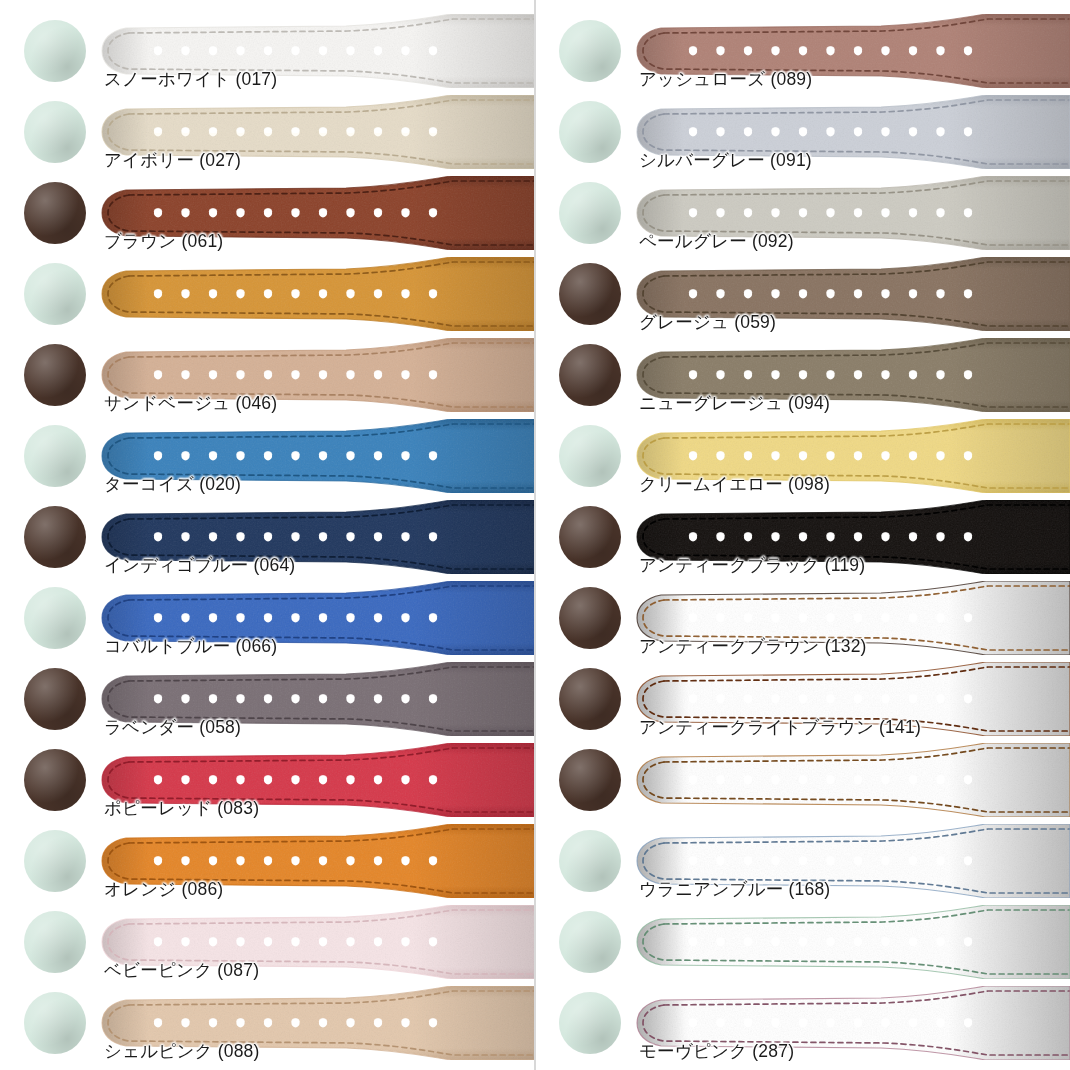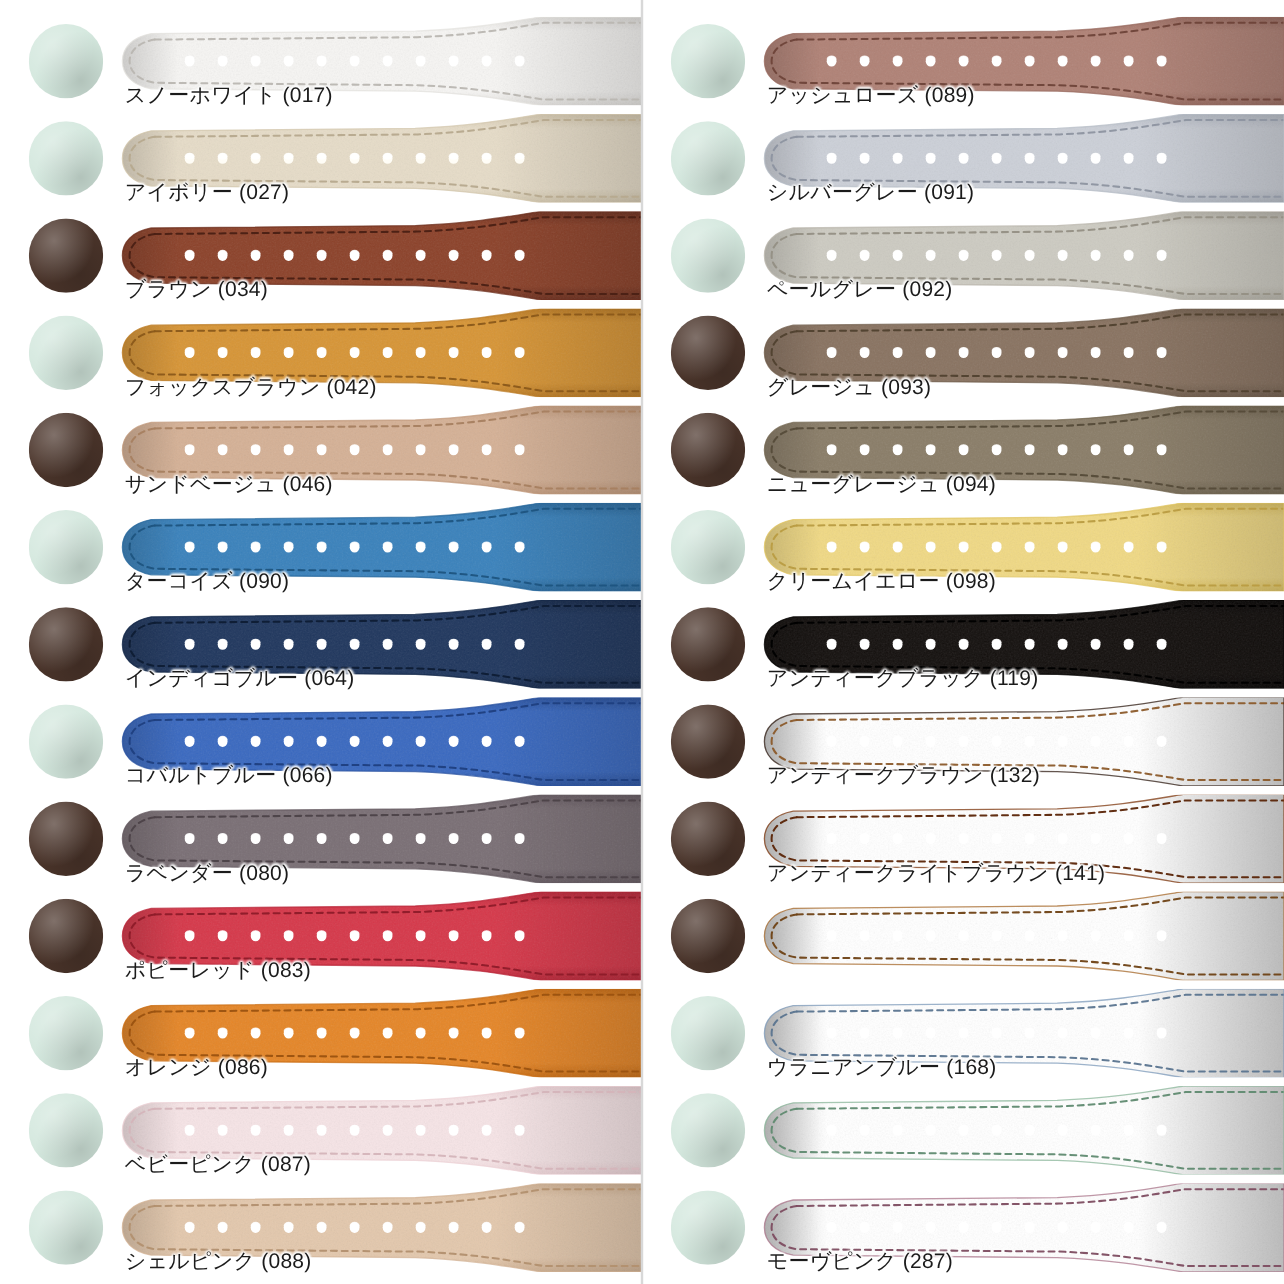--- a/index.html
+++ b/index.html
@@ -254,21 +254,21 @@
                 <ellipse cx="282.0" cy="37" rx="4.1" ry="4.4" fill="#ffffff"></ellipse>
                 <ellipse cx="282.0" cy="35.2" rx="4.1" ry="3.0" fill="rgba(255,255,255,0.85)"></ellipse>
                 <ellipse cx="309.5" cy="37" rx="4.1" ry="4.4" fill="#ffffff"></ellipse>
                 <ellipse cx="309.5" cy="35.2" rx="4.1" ry="3.0" fill="rgba(255,255,255,0.85)"></ellipse>
                 <ellipse cx="337.0" cy="37" rx="4.1" ry="4.4" fill="#ffffff"></ellipse>
                 <ellipse cx="337.0" cy="35.2" rx="4.1" ry="3.0" fill="rgba(255,255,255,0.85)"></ellipse>
               </g>
               <path d="M 30 14 C 14 17, 6 26, 6 37 C 6 48, 14 57, 30 60 L 250 62 C 300 64, 330 70, 355 74 L 439 74 L 439 0 L 355 0 C 330 4, 300 10, 250 12 Z" fill="none" stroke="#6f3120" stroke-width="1.1" opacity="0.75"></path>
             </svg>
           </div>
-          <div class="label">ブラウン (034)</div>
+          <div class="label">ブラウン (061)</div>
         </div>
         <div class="row">
           <div class="swatch" style="background: radial-gradient(at 34% 30%, rgba(255, 255, 255, 0.3), rgba(255, 255, 255, 0) 58%), radial-gradient(at 70% 76%, rgba(0, 0, 0, 0.16), rgba(0, 0, 0, 0) 62%) rgb(212, 232, 222);"></div>
           <div class="strap-wrap">
             <svg class="strap" viewBox="0 0 439 74" width="439" height="74" preserveAspectRatio="none">
               <defs>
                 <linearGradient id="g4" x1="0" y1="0" x2="0" y2="1">
                   <stop offset="0%" stop-color="#bc7c25"></stop>
                   <stop offset="16%" stop-color="#d79536"></stop>
                   <stop offset="50%" stop-color="#d79536"></stop>
@@ -317,21 +317,20 @@
                 <ellipse cx="282.0" cy="37" rx="4.1" ry="4.4" fill="#ffffff"></ellipse>
                 <ellipse cx="282.0" cy="35.2" rx="4.1" ry="3.0" fill="rgba(255,255,255,0.85)"></ellipse>
                 <ellipse cx="309.5" cy="37" rx="4.1" ry="4.4" fill="#ffffff"></ellipse>
                 <ellipse cx="309.5" cy="35.2" rx="4.1" ry="3.0" fill="rgba(255,255,255,0.85)"></ellipse>
                 <ellipse cx="337.0" cy="37" rx="4.1" ry="4.4" fill="#ffffff"></ellipse>
                 <ellipse cx="337.0" cy="35.2" rx="4.1" ry="3.0" fill="rgba(255,255,255,0.85)"></ellipse>
               </g>
               <path d="M 30 14 C 14 17, 6 26, 6 37 C 6 48, 14 57, 30 60 L 250 62 C 300 64, 330 70, 355 74 L 439 74 L 439 0 L 355 0 C 330 4, 300 10, 250 12 Z" fill="none" stroke="#bc7c25" stroke-width="1.1" opacity="0.75"></path>
             </svg>
           </div>
-          <div class="label">フォックスブラウン (042)</div>
         </div>
         <div class="row">
           <div class="swatch" style="background: radial-gradient(at 34% 30%, rgba(255, 255, 255, 0.3), rgba(255, 255, 255, 0) 58%), radial-gradient(at 70% 76%, rgba(0, 0, 0, 0.16), rgba(0, 0, 0, 0) 62%) rgb(74, 52, 42);"></div>
           <div class="strap-wrap">
             <svg class="strap" viewBox="0 0 439 74" width="439" height="74" preserveAspectRatio="none">
               <defs>
                 <linearGradient id="g5" x1="0" y1="0" x2="0" y2="1">
                   <stop offset="0%" stop-color="#c29a7c"></stop>
                   <stop offset="16%" stop-color="#d5b196"></stop>
                   <stop offset="50%" stop-color="#d5b196"></stop>
@@ -443,21 +442,21 @@
                 <ellipse cx="282.0" cy="37" rx="4.1" ry="4.4" fill="#ffffff"></ellipse>
                 <ellipse cx="282.0" cy="35.2" rx="4.1" ry="3.0" fill="rgba(255,255,255,0.85)"></ellipse>
                 <ellipse cx="309.5" cy="37" rx="4.1" ry="4.4" fill="#ffffff"></ellipse>
                 <ellipse cx="309.5" cy="35.2" rx="4.1" ry="3.0" fill="rgba(255,255,255,0.85)"></ellipse>
                 <ellipse cx="337.0" cy="37" rx="4.1" ry="4.4" fill="#ffffff"></ellipse>
                 <ellipse cx="337.0" cy="35.2" rx="4.1" ry="3.0" fill="rgba(255,255,255,0.85)"></ellipse>
               </g>
               <path d="M 30 14 C 14 17, 6 26, 6 37 C 6 48, 14 57, 30 60 L 250 62 C 300 64, 330 70, 355 74 L 439 74 L 439 0 L 355 0 C 330 4, 300 10, 250 12 Z" fill="none" stroke="#2a6a9e" stroke-width="1.1" opacity="0.75"></path>
             </svg>
           </div>
-          <div class="label">ターコイズ (090)</div>
+          <div class="label">ターコイズ (020)</div>
         </div>
         <div class="row">
           <div class="swatch" style="background: radial-gradient(at 34% 30%, rgba(255, 255, 255, 0.3), rgba(255, 255, 255, 0) 58%), radial-gradient(at 70% 76%, rgba(0, 0, 0, 0.16), rgba(0, 0, 0, 0) 62%) rgb(74, 52, 42);"></div>
           <div class="strap-wrap">
             <svg class="strap" viewBox="0 0 439 74" width="439" height="74" preserveAspectRatio="none">
               <defs>
                 <linearGradient id="g7" x1="0" y1="0" x2="0" y2="1">
                   <stop offset="0%" stop-color="#16294a"></stop>
                   <stop offset="16%" stop-color="#20375e"></stop>
                   <stop offset="50%" stop-color="#20375e"></stop>
@@ -632,21 +631,21 @@
                 <ellipse cx="282.0" cy="37" rx="4.1" ry="4.4" fill="#ffffff"></ellipse>
                 <ellipse cx="282.0" cy="35.2" rx="4.1" ry="3.0" fill="rgba(255,255,255,0.85)"></ellipse>
                 <ellipse cx="309.5" cy="37" rx="4.1" ry="4.4" fill="#ffffff"></ellipse>
                 <ellipse cx="309.5" cy="35.2" rx="4.1" ry="3.0" fill="rgba(255,255,255,0.85)"></ellipse>
                 <ellipse cx="337.0" cy="37" rx="4.1" ry="4.4" fill="#ffffff"></ellipse>
                 <ellipse cx="337.0" cy="35.2" rx="4.1" ry="3.0" fill="rgba(255,255,255,0.85)"></ellipse>
               </g>
               <path d="M 30 14 C 14 17, 6 26, 6 37 C 6 48, 14 57, 30 60 L 250 62 C 300 64, 330 70, 355 74 L 439 74 L 439 0 L 355 0 C 330 4, 300 10, 250 12 Z" fill="none" stroke="#675c63" stroke-width="1.1" opacity="0.75"></path>
             </svg>
           </div>
-          <div class="label">ラベンダー (080)</div>
+          <div class="label">ラベンダー (058)</div>
         </div>
         <div class="row">
           <div class="swatch" style="background: radial-gradient(at 34% 30%, rgba(255, 255, 255, 0.3), rgba(255, 255, 255, 0) 58%), radial-gradient(at 70% 76%, rgba(0, 0, 0, 0.16), rgba(0, 0, 0, 0) 62%) rgb(74, 52, 42);"></div>
           <div class="strap-wrap">
             <svg class="strap" viewBox="0 0 439 74" width="439" height="74" preserveAspectRatio="none">
               <defs>
                 <linearGradient id="g10" x1="0" y1="0" x2="0" y2="1">
                   <stop offset="0%" stop-color="#b92739"></stop>
                   <stop offset="16%" stop-color="#d6384a"></stop>
                   <stop offset="50%" stop-color="#d6384a"></stop>
@@ -1139,21 +1138,21 @@
                 <ellipse cx="282.0" cy="37" rx="4.1" ry="4.4" fill="#ffffff"></ellipse>
                 <ellipse cx="282.0" cy="35.2" rx="4.1" ry="3.0" fill="rgba(255,255,255,0.85)"></ellipse>
                 <ellipse cx="309.5" cy="37" rx="4.1" ry="4.4" fill="#ffffff"></ellipse>
                 <ellipse cx="309.5" cy="35.2" rx="4.1" ry="3.0" fill="rgba(255,255,255,0.85)"></ellipse>
                 <ellipse cx="337.0" cy="37" rx="4.1" ry="4.4" fill="#ffffff"></ellipse>
                 <ellipse cx="337.0" cy="35.2" rx="4.1" ry="3.0" fill="rgba(255,255,255,0.85)"></ellipse>
               </g>
               <path d="M 30 14 C 14 17, 6 26, 6 37 C 6 48, 14 57, 30 60 L 250 62 C 300 64, 330 70, 355 74 L 439 74 L 439 0 L 355 0 C 330 4, 300 10, 250 12 Z" fill="none" stroke="#73604f" stroke-width="1.1" opacity="0.75"></path>
             </svg>
           </div>
-          <div class="label">グレージュ (093)</div>
+          <div class="label">グレージュ (059)</div>
         </div>
         <div class="row">
           <div class="swatch" style="background: radial-gradient(at 34% 30%, rgba(255, 255, 255, 0.3), rgba(255, 255, 255, 0) 58%), radial-gradient(at 70% 76%, rgba(0, 0, 0, 0.16), rgba(0, 0, 0, 0) 62%) rgb(74, 52, 42);"></div>
           <div class="strap-wrap">
             <svg class="strap" viewBox="0 0 439 74" width="439" height="74" preserveAspectRatio="none">
               <defs>
                 <linearGradient id="g18" x1="0" y1="0" x2="0" y2="1">
                   <stop offset="0%" stop-color="#756954"></stop>
                   <stop offset="16%" stop-color="#8a7d68"></stop>
                   <stop offset="50%" stop-color="#8a7d68"></stop>

